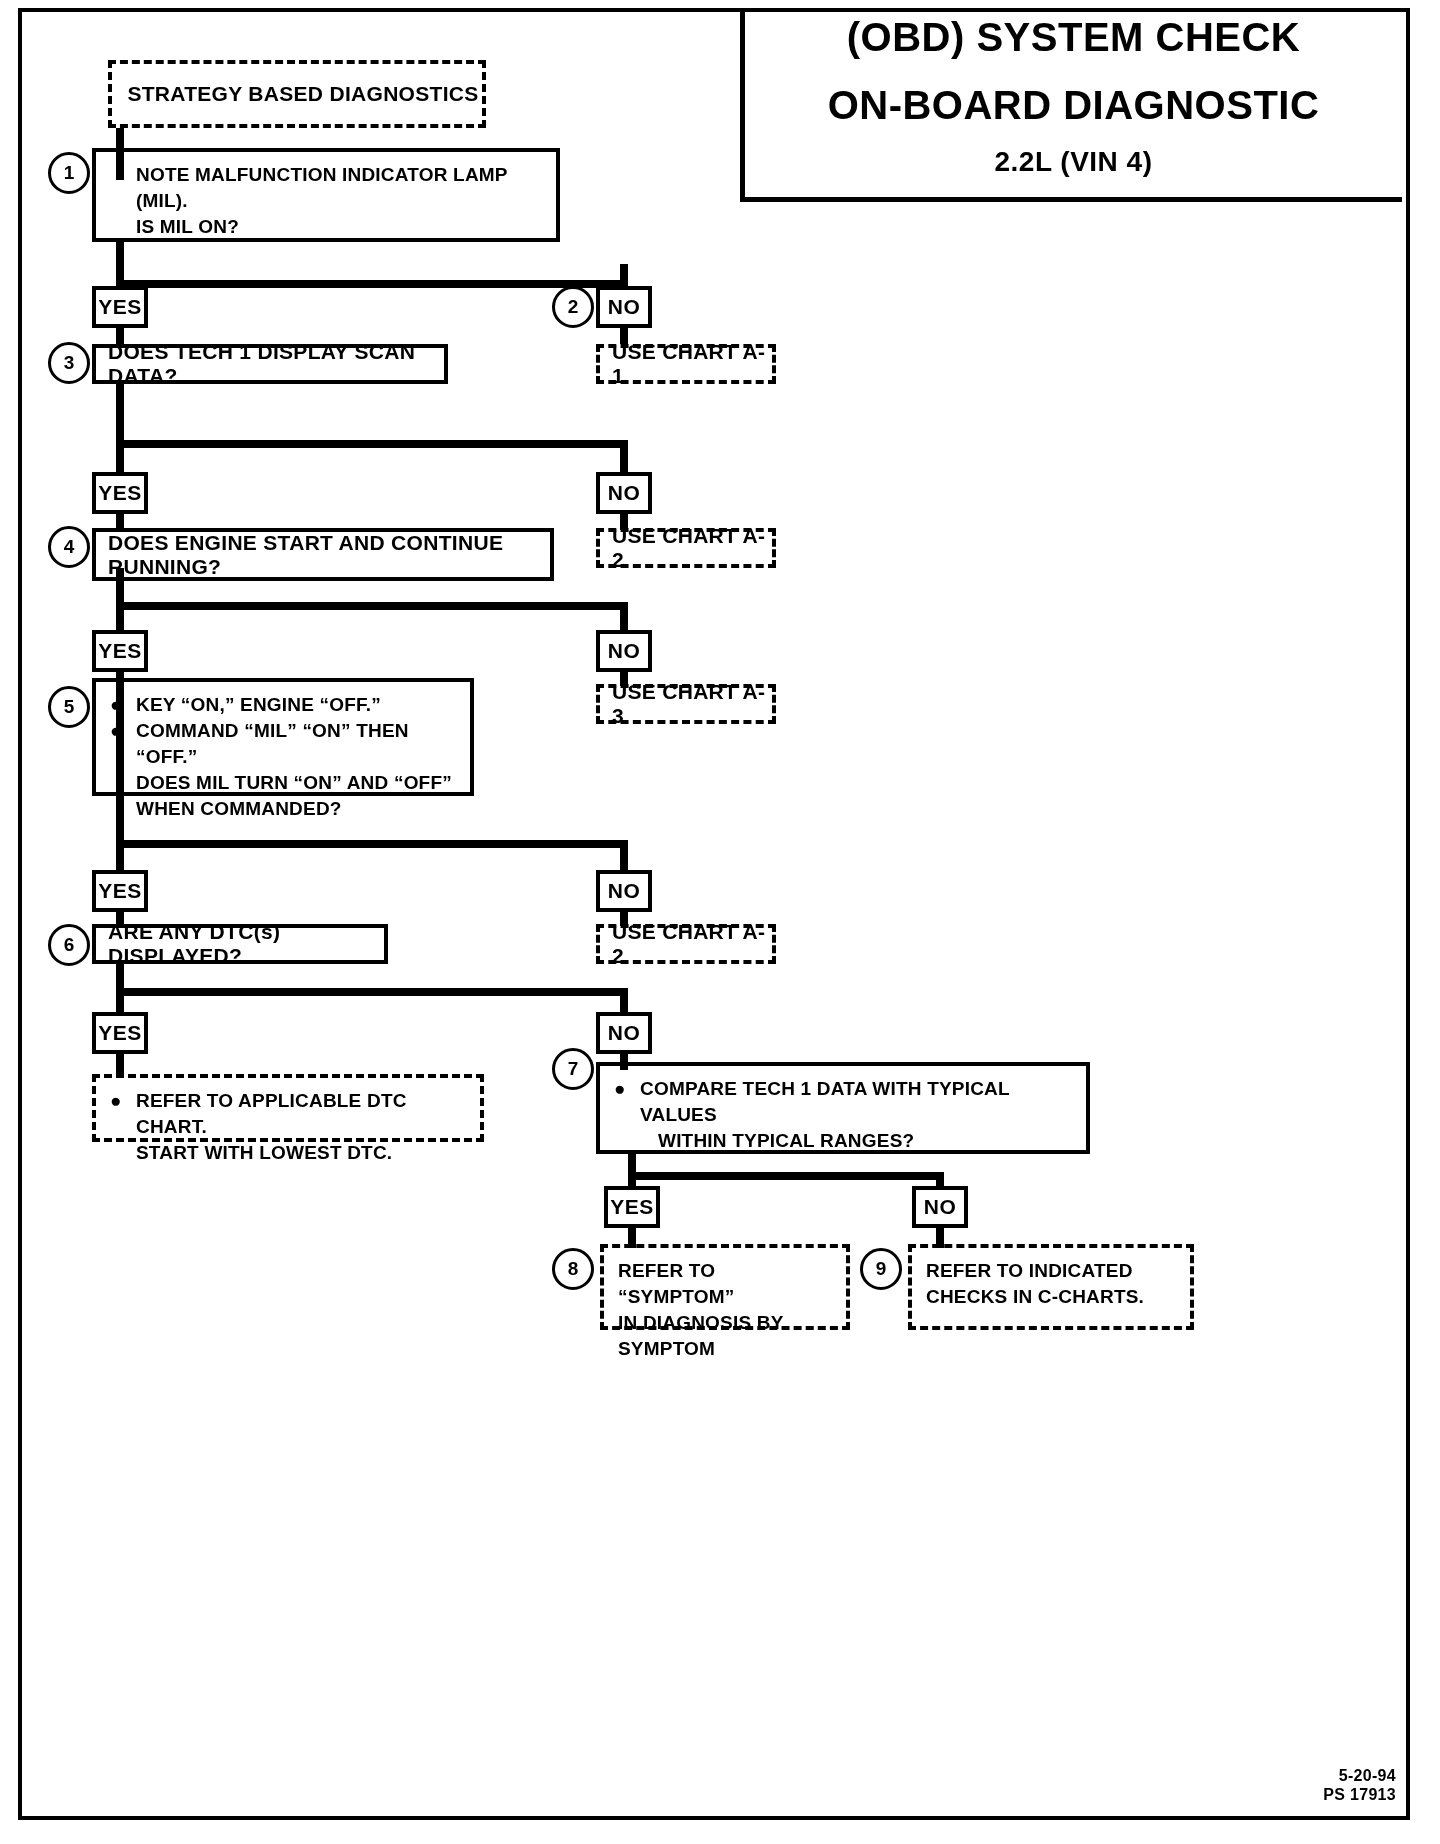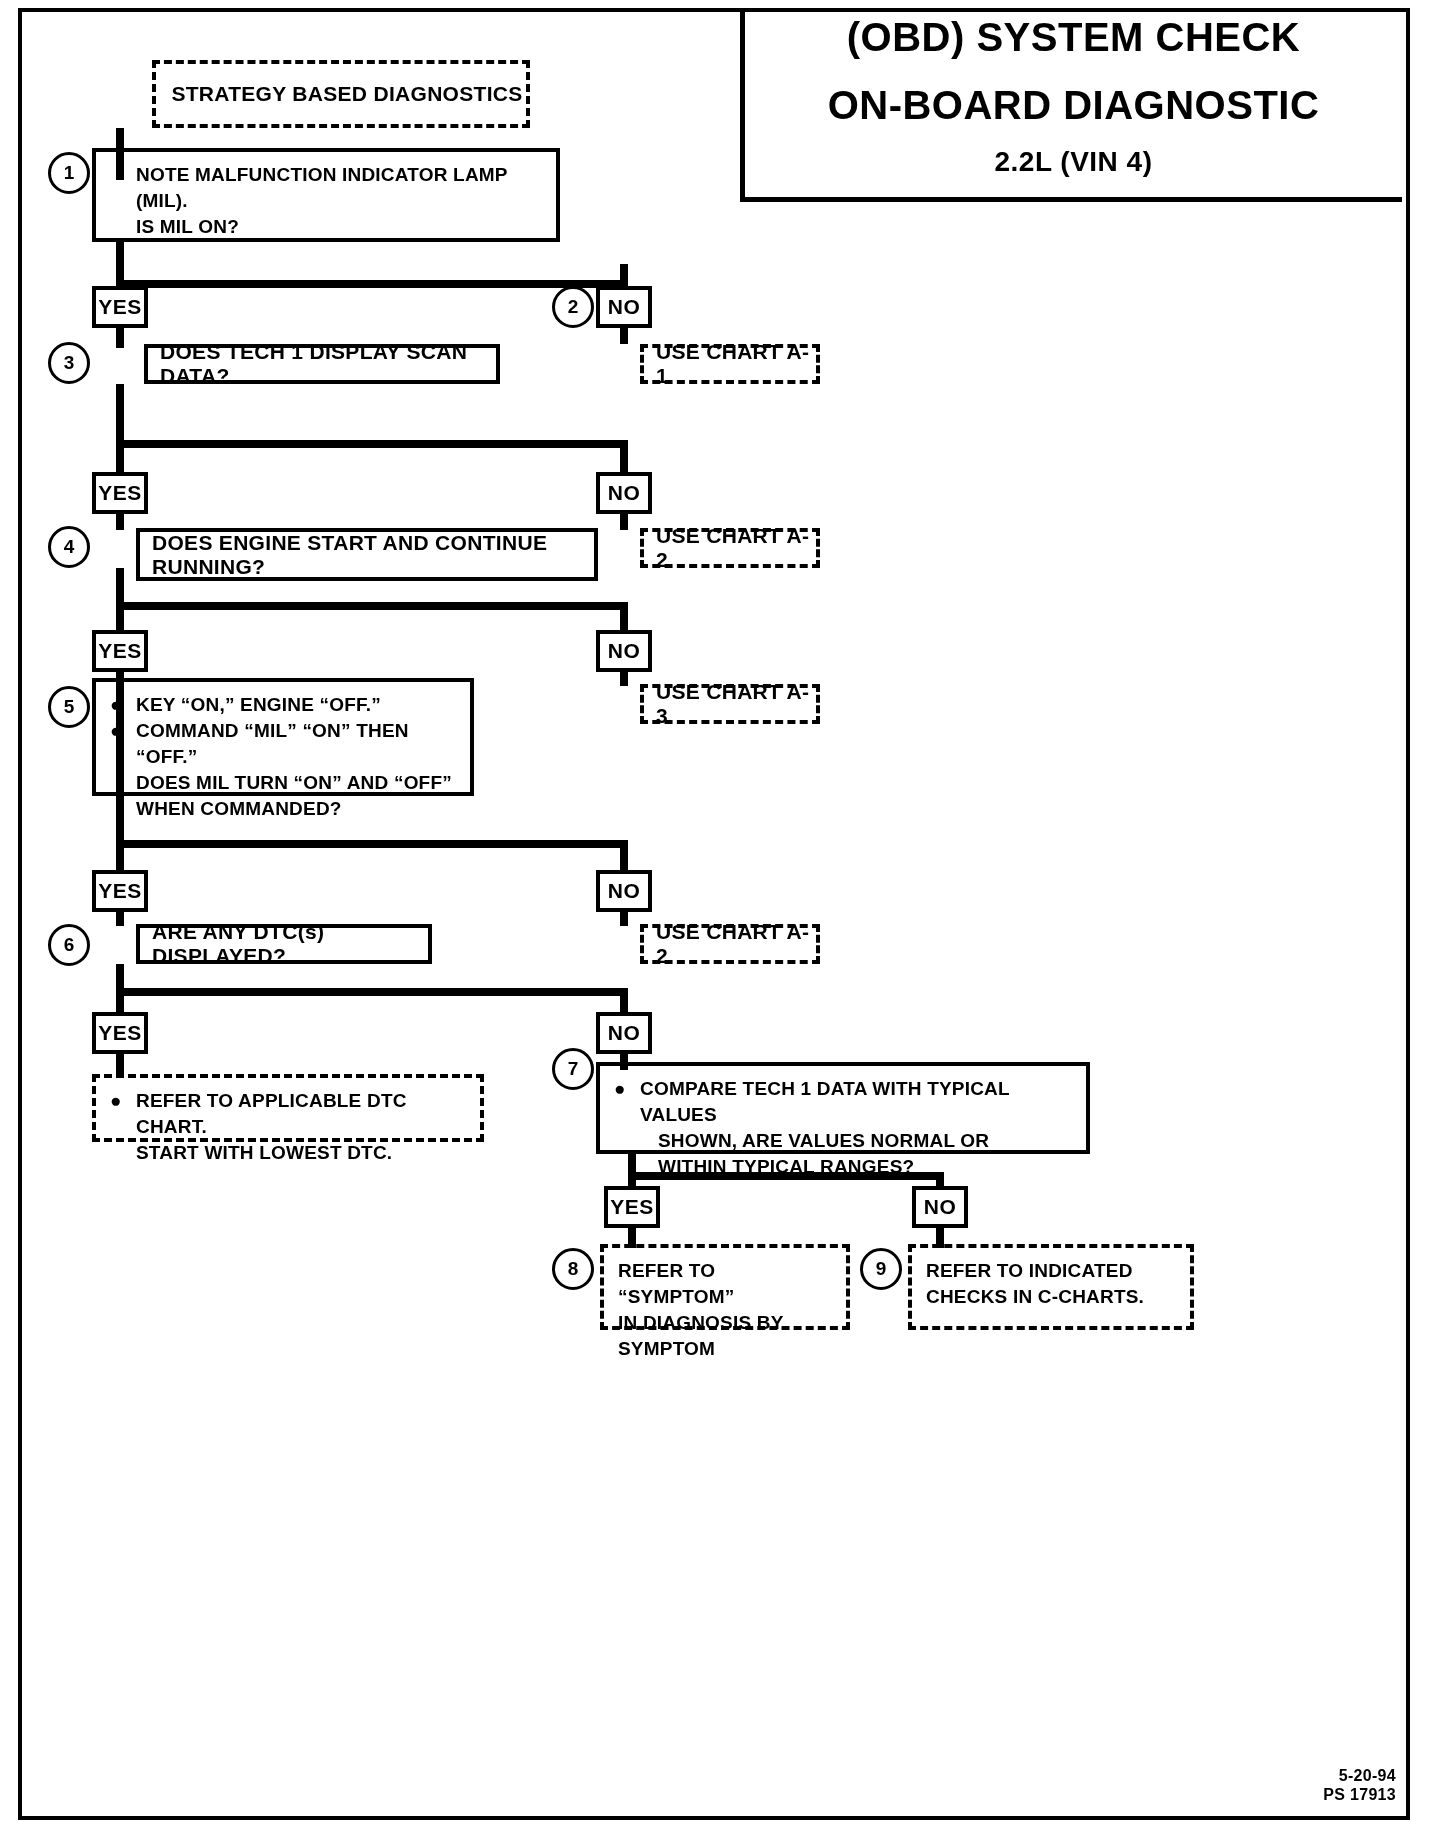--- a/index.html
+++ b/index.html
@@ -135,21 +135,20 @@
   }
   .bullet-text {
     flex: 1 1 auto;
   }
   .single-line-box {
     display: flex;
     align-items: center;
     padding-left: 12px;
     font-size: 21px;
     letter-spacing: 0.3px;
-    margin-left: 44px;
   }
 
   
   #footer {
     position: absolute;
     right: 44px;
     bottom: 40px;
     text-align: right;
     font-size: 16px;
     font-weight: bold;
@@ -197,21 +196,21 @@
   <div class="yn-box" style="left:596px; top:286px; width:56px; height:42px;">
     <span>NO</span>
   </div>
 
   <div class="line-v" style="left:116px; top:328px; height:20px;"></div>
   <div class="line-v" style="left:620px; top:328px; height:16px;"></div>
 
   <div class="step-circle" style="left:48px; top:342px;">
     <span>3</span>
   </div>
-  <div class="solid-box single-line-box" style="left:100px; top:344px; width:356px; height:40px;">
+  <div class="solid-box single-line-box" style="left:92px; top:344px; width:356px; height:40px;">
     <span>DOES TECH 1 DISPLAY SCAN DATA?</span>
   </div>
   <div class="dashed-box single-line-box" style="left:596px; top:344px; width:180px; height:40px; justify-content:flex-end;">
     <span>USE CHART A-1</span>
   </div>
 
   <div class="line-v" style="left:116px; top:384px; height:96px;"></div>
   <div class="line-h" style="left:116px; top:440px; width:512px;"></div>
   <div class="line-v" style="left:620px; top:440px; height:34px;"></div>
 
@@ -316,21 +315,20 @@
   </div>
 
   <div class="step-circle" style="left:552px; top:1048px;">
     <span>7</span>
   </div>
   <div class="solid-box content-box" style="left:596px; top:1062px; width:494px; height:92px;">
     <div class="bullet-row">
       <span class="bullet">●</span>
       <span class="bullet-text">COMPARE TECH 1 DATA WITH TYPICAL VALUES</span>
     </div>
-    <div style="padding-left:44px;">SHOWN,  ARE VALUES  NORMAL OR</div>
     <div style="padding-left:44px;">WITHIN TYPICAL RANGES?</div>
   </div>
 
   <div class="line-v" style="left:628px; top:1154px; height:62px;"></div>
   <div class="line-h" style="left:628px; top:1172px; width:316px;"></div>
   <div class="line-v" style="left:936px; top:1172px; height:16px;"></div>
 
   <div class="yn-box" style="left:604px; top:1186px; width:56px; height:42px;">
     <span>YES</span>
   </div>

